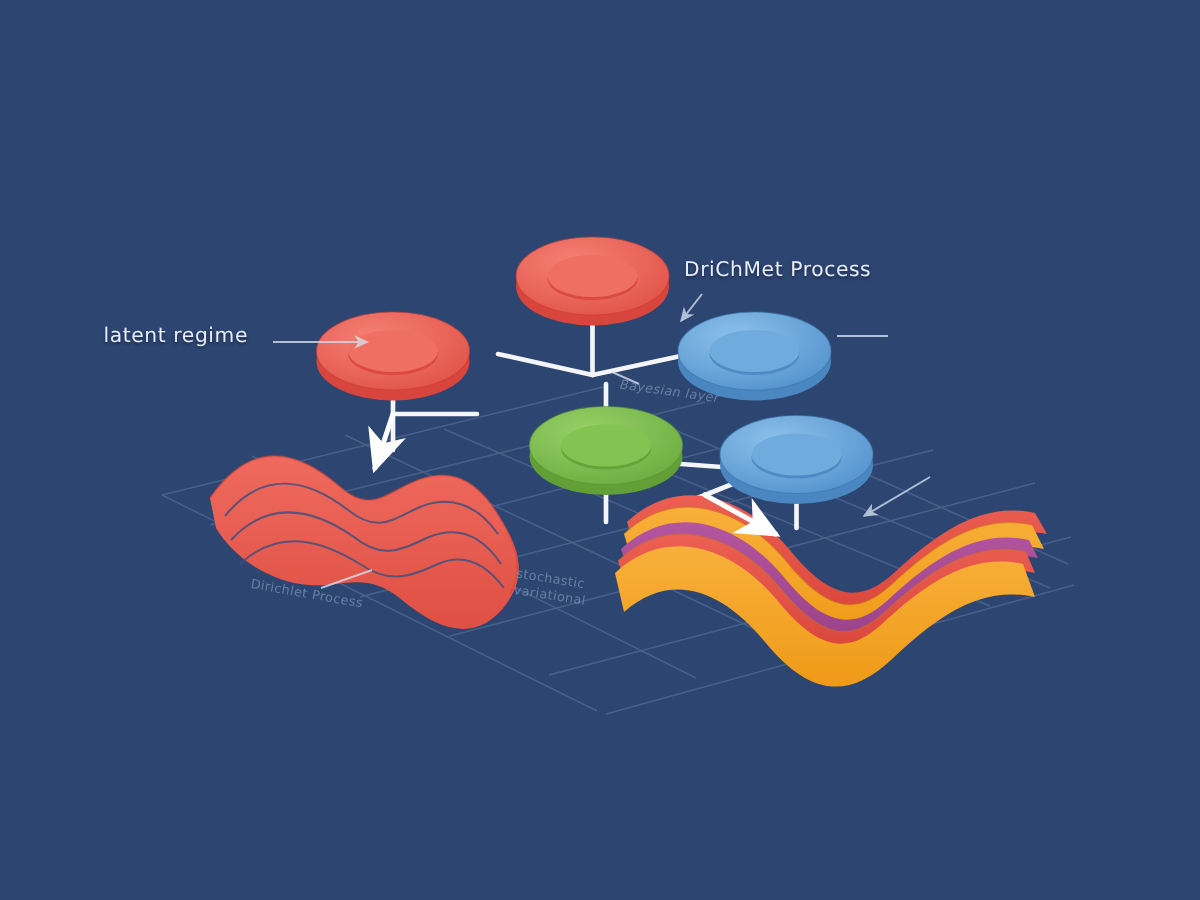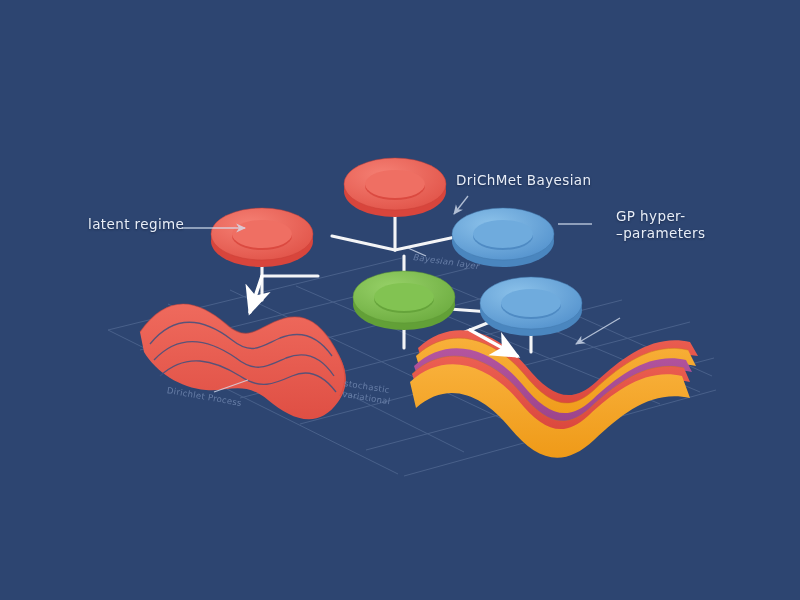--- a/index.html
+++ b/index.html
@@ -38,21 +38,21 @@
     position: absolute;
     color: #7d93bb;
     font-family: "DejaVu Sans", "Liberation Sans", sans-serif;
     font-size: 8.5px;
     letter-spacing: 0.3px;
     line-height: 1.3;
     white-space: pre;
     opacity: 0.72;
     pointer-events: none;
   }
-  #lbl-latent-regime { left: 88px;  top: 216px; }
+  #lbl-latent-regime { left: 69px;  top: 216px; }
   #lbl-dirichlet     { left: 456px; top: 172px; }
   #lbl-gp-hyper      { left: 616px; top: 208px; }
   #lbl-adaptive      { left: 624px; top: 276px; }
   #lbl-faint-left    { left: 168px; top: 385px; transform: rotate(10deg); transform-origin: left top; }
   #lbl-faint-mid     { left: 345px; top: 378px; transform: rotate(9deg);  transform-origin: left top; }
   #lbl-faint-inner   { left: 414px; top: 252px; transform: rotate(8deg);  transform-origin: left top; font-style: italic; }
 </style>
 </head>
 <body>
 
@@ -242,24 +242,22 @@
       <line x1="592" y1="224" x2="558" y2="224"></line>
       <line x1="620" y1="318" x2="576" y2="344" marker-end="url(#arrowFaint)"></line>
       <line x1="468" y1="196" x2="454" y2="214" marker-end="url(#arrowFaint)"></line>
       <line x1="248" y1="380" x2="214" y2="392"></line>
       <line x1="408" y1="248" x2="426" y2="256"></line>
     </g>
   </svg>
 
   <div class="lbl" id="lbl-latent-regime">latent regime</div>
 
-  <div class="lbl" id="lbl-dirichlet">DriChMet Bayesian</div>
-
-  <div class="lbl" id="lbl-gp-hyper">GP hyper-
-–parameters</div>
+  <div class="lbl" id="lbl-dirichlet">DriChMet Process</div>
+
 
 
   <div class="lbl-faint" id="lbl-faint-left">Dirichlet Process</div>
 
   <div class="lbl-faint" id="lbl-faint-mid">stochastic
 variational</div>
 
   <div class="lbl-faint" id="lbl-faint-inner">Bayesian layer</div>
 
 </div>

